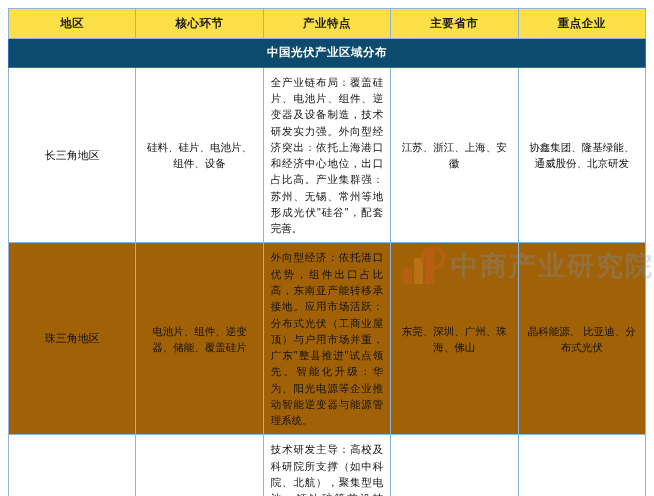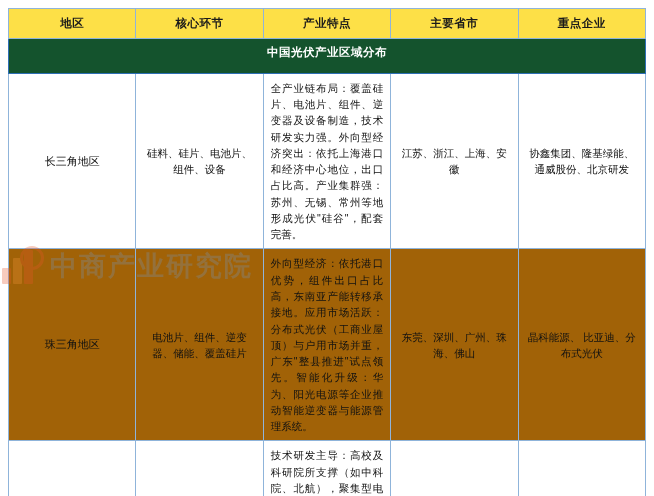--- a/index.html
+++ b/index.html
@@ -21,26 +21,26 @@
     box-sizing: border-box;
     padding: 8px 8px 0 8px;
   }
   table.main {
     width: 638px;
     border-collapse: collapse;
     table-layout: fixed;
     border: 1px solid #2e6fb5;
   }
   .title-row td {
-    background: #14532d;
+    background: #0c4a6e;
     color: #ffffff;
     text-align: center;
     font-size: 11.5px;
     font-weight: bold;
-    padding: 5px 0 11px 0;
+    padding: 5px 0 5px 0;
     letter-spacing: 0.5px;
     border: 1px solid #2e6fb5;
   }
   thead.header-row th {
     background: #fde047;
     color: #1a1a1a;
     font-size: 11.5px;
     font-weight: bold;
     text-align: center;
     padding: 7px 2px;
@@ -87,21 +87,21 @@
   
   .watermark {
     position: absolute;
     left: 0;
     top: 0;
     width: 654px;
     height: 496px;
     pointer-events: none;
     display: flex;
     align-items: center;
-    justify-content: flex-start;
+    justify-content: flex-end;
   }
   .wm-inner {
     position: relative;
     transform: translateY(18px);
     display: flex;
     align-items: center;
     opacity: 0.30;
   }
   .wm-logo {
     position: relative;

